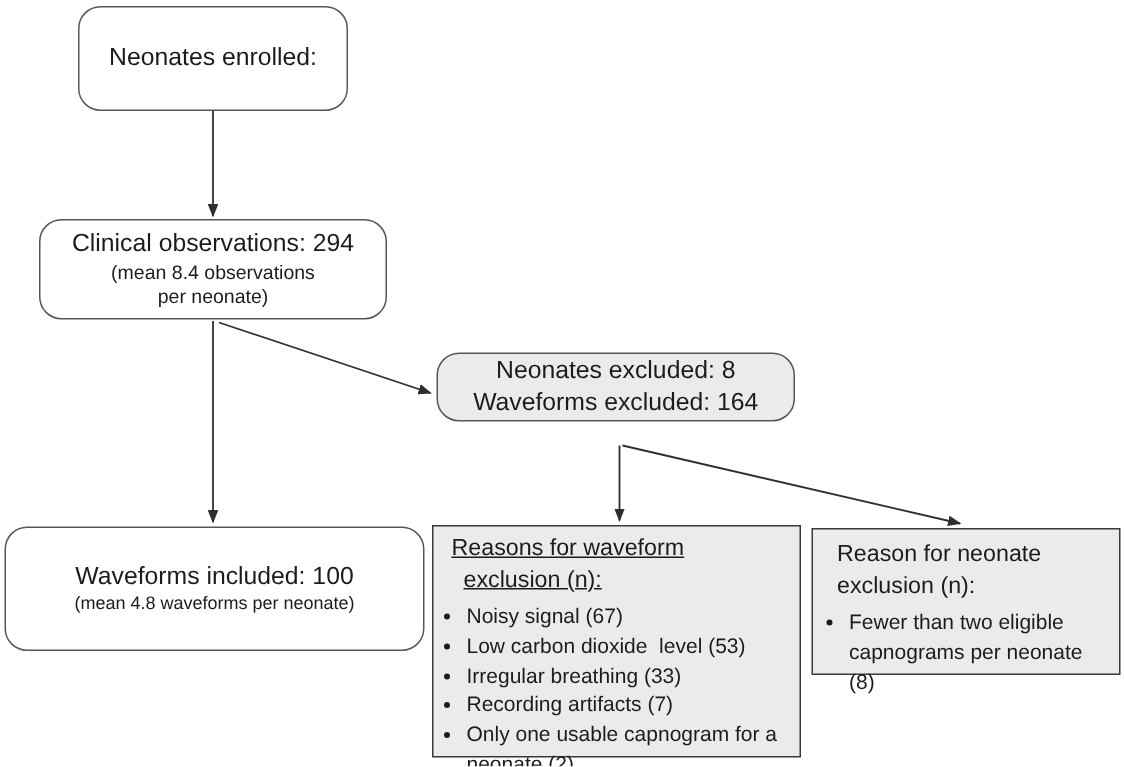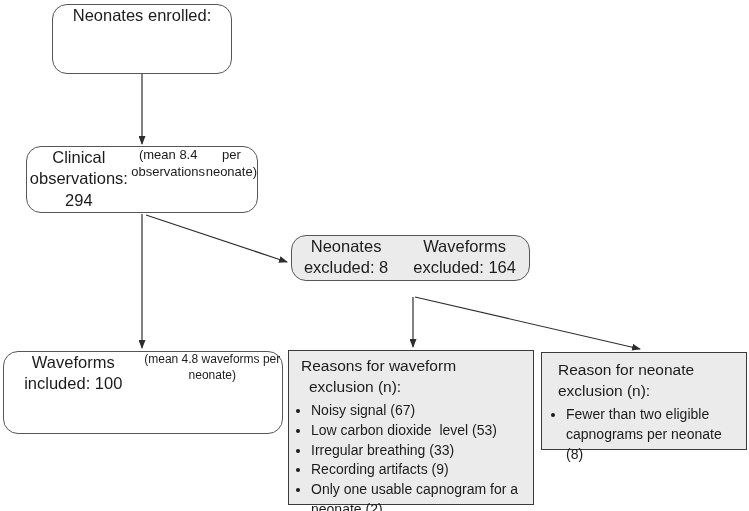--- a/index.html
+++ b/index.html
@@ -20,21 +20,21 @@
   }
   .box {
     position: absolute;
     box-sizing: border-box;
   }
   .rounded {
     border: 1px solid #565656;
     border-radius: 15px;
     background: #ffffff;
     display: flex;
-    flex-direction: row;
+    flex-direction: column;
     justify-content: center;
     text-align: center;
   }
   .grayfill { background: #ebebeb; }
   .square {
     border: 1.5px solid #3a3a3a;
     background: #ebebeb;
     text-align: left;
   }
   .main-line {
@@ -54,20 +54,21 @@
   }
   .heading {
     font-size: 15.5px;
     line-height: 1.35;
     margin: 0;
   }
   .heading-hang {
     padding: 5px 0 0 20px;
     text-indent: -8px;
     width: 175px;
+    text-decoration: underline;
   }
   .heading-plain {
     padding: 7px 0 0 16px;
     width: 150px;
   }
   ul.bullets {
     margin: 3px 0 0 0;
     list-style: disc outside;
   }
   .bullets-waveform {
@@ -121,21 +122,21 @@
     <div class="main-line">Waveforms included: 100</div>
     <div class="sub-line-wide">(mean 4.8 waveforms per neonate)</div>
   </div>
 
   <div class="box square" style="left:288px; top:350px; width:246px; height:155px;">
     <div class="heading heading-hang">Reasons for waveform exclusion (n):</div>
     <ul class="bullets bullets-waveform">
       <li>Noisy signal (67)</li>
       <li>Low carbon dioxide  level (53)</li>
       <li>Irregular breathing (33)</li>
-      <li>Recording artifacts (9)</li>
+      <li>Recording artifacts (7)</li>
       <li>Only one usable capnogram for a neonate (2)</li>
     </ul>
   </div>
 
   <div class="box square" style="left:541px; top:352px; width:206px; height:98px;">
     <div class="heading heading-plain">Reason for neonate exclusion (n):</div>
     <ul class="bullets bullets-neonate">
       <li>Fewer than two eligible capnograms per neonate (8)</li>
     </ul>
   </div>

